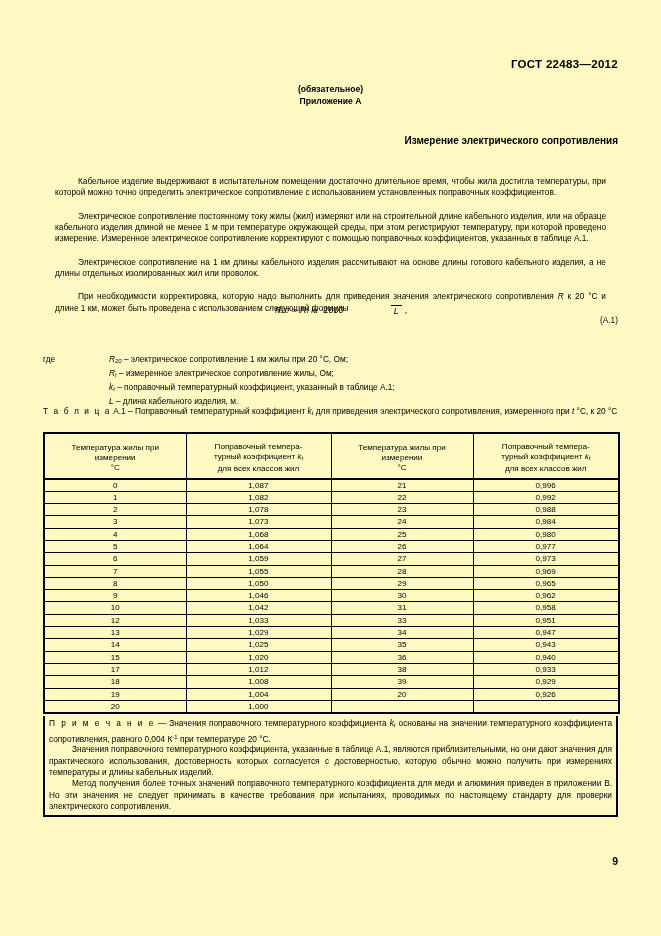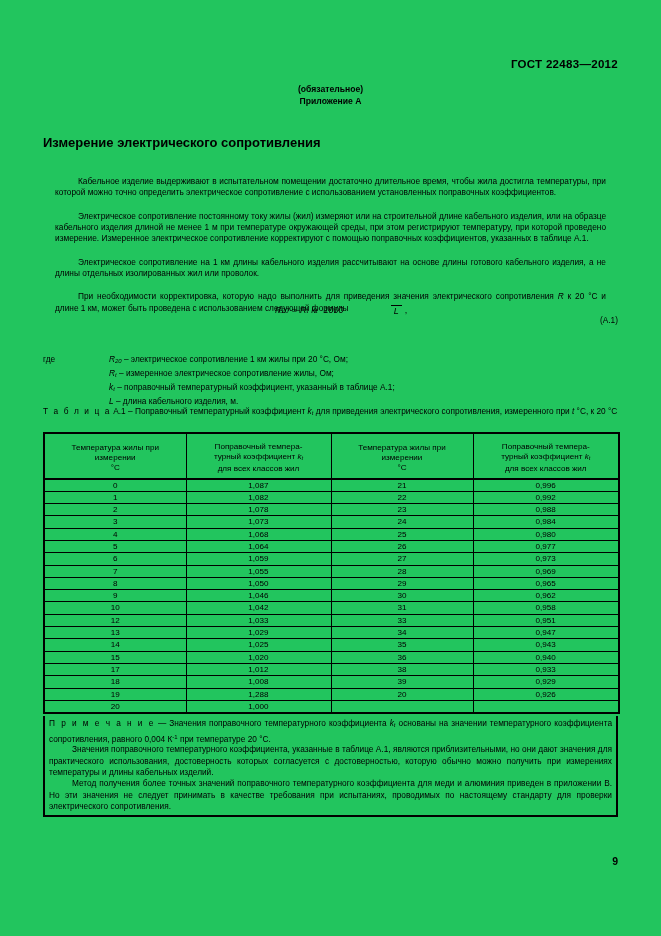--- a/index.html
+++ b/index.html
@@ -8,21 +8,21 @@
     background: #ffffff;
   }
   body {
     font-family: "Liberation Sans", sans-serif;
     color: #000000;
   }
   .page {
     position: relative;
     width: 661px;
     height: 936px;
-    background: #22c55e;
+    background: #fef9c3;
     overflow: hidden;
     box-sizing: border-box;
   }
   .content {
     position: absolute;
     left: 43px;
     top: 0;
     width: 575px;
   }
 
@@ -46,22 +46,22 @@
     text-align: center;
     font-size: 8.6px;
     font-weight: bold;
     line-height: 11.5px;
   }
   .section-title {
     position: absolute;
     left: 0;
     top: 135px;
     width: 575px;
-    text-align: left;
-    font-size: 13px;
+    text-align: right;
+    font-size: 10px;
     font-weight: bold;
   }
 
   
   .body-text {
     position: absolute;
     left: 0;
     top: 164px;
     width: 575px;
     font-size: 8.3px;
@@ -404,21 +404,21 @@
             <td>0,933</td>
           </tr>
           <tr>
             <td>18</td>
             <td>1,008</td>
             <td>39</td>
             <td>0,929</td>
           </tr>
           <tr>
             <td>19</td>
-            <td>1,288</td>
+            <td>1,004</td>
             <td>20</td>
             <td>0,926</td>
           </tr>
           <tr>
             <td>20</td>
             <td>1,000</td>
             <td></td>
             <td></td>
           </tr>
         </tbody>

